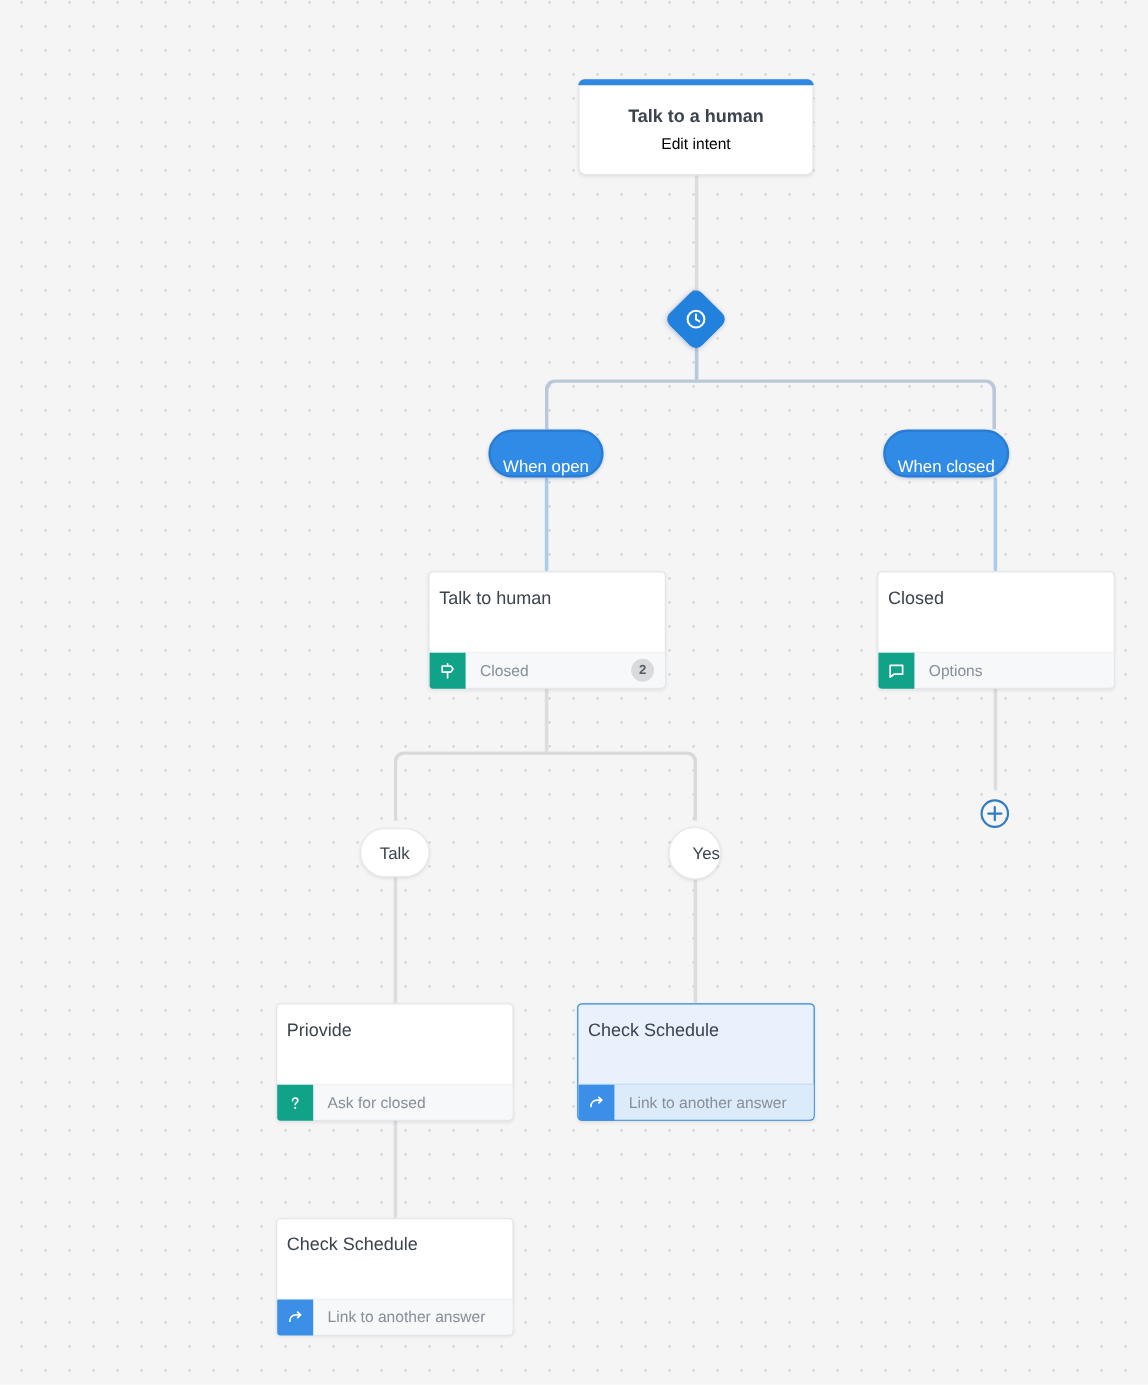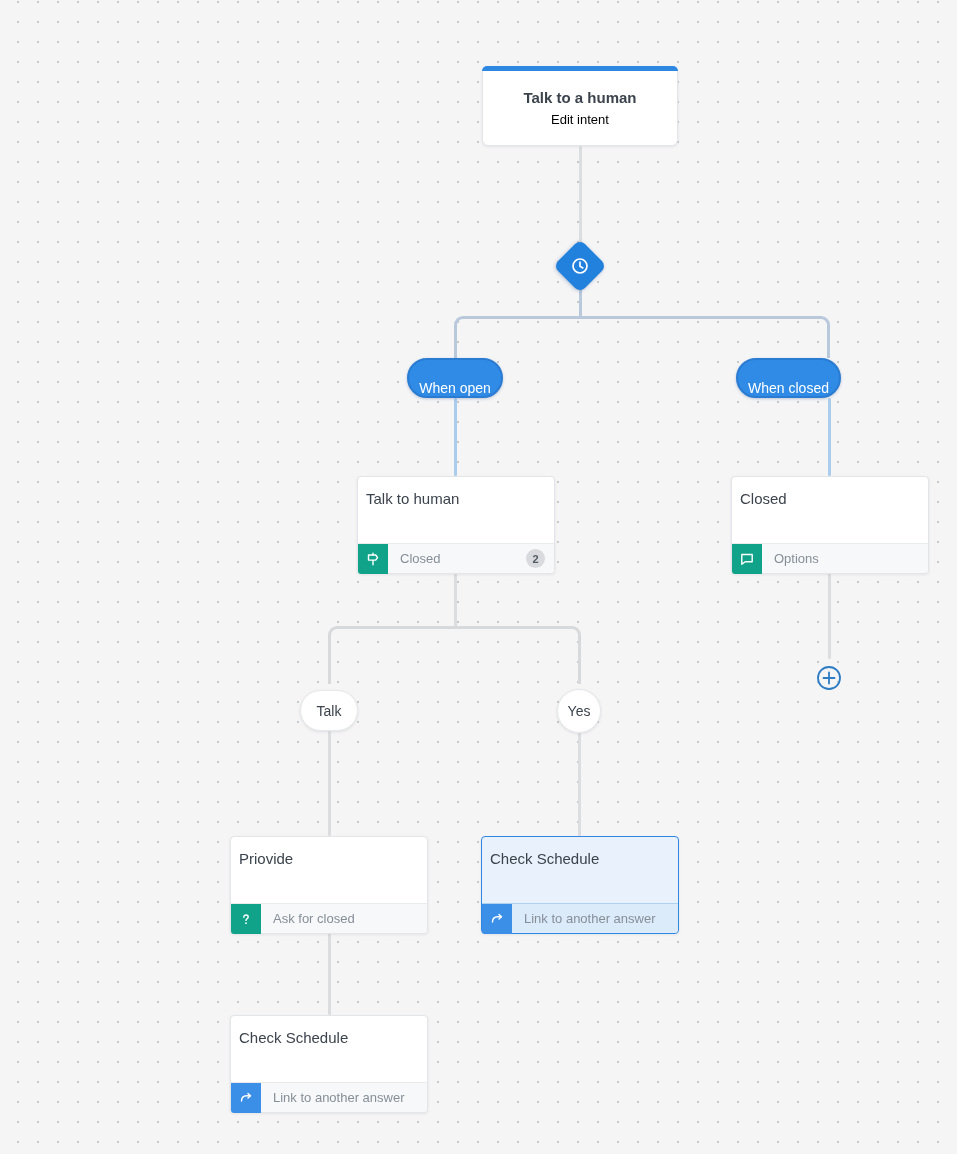--- a/index.html
+++ b/index.html
@@ -154,21 +154,21 @@
   <div class="add-btn">
     <svg width="26" height="26" viewBox="0 0 26 26" fill="none">
       <circle cx="13" cy="13" r="11" stroke="#2e7cc4" stroke-width="1.8"></circle>
       <path d="M13 7.5v11M7.5 13h11" stroke="#2e7cc4" stroke-width="1.8" stroke-linecap="round"></path>
     </svg>
   </div>
 
   <div class="ans-pill" style="left:300px; top:690px; width:58px; height:41px; border-radius:21px;">
     <span>Talk</span>
   </div>
-  <div class="ans-pill" style="left:557px; top:689px; width:44px; height:44px; border-radius:50%;">
+  <div class="ans-pill" style="left:557px; top:689px; width:44px; height:44px; border-radius:50%;justify-content:flex-end;">
     <span>Yes</span>
   </div>
 
   <div class="node-card" style="left:230px; top:836px;">
     <div class="node-body">Priovide</div>
     <div class="node-footer">
       <div class="footer-icon icon-teal">
         <svg width="16" height="16" viewBox="0 0 16 16" fill="none">
           <path d="M5.8 6.2c0-1.3 1-2.2 2.2-2.2s2.2.9 2.2 2.1c0 1.6-2.2 1.8-2.2 3.3" stroke="#ffffff" stroke-width="1.4" stroke-linecap="round"></path>
           <circle cx="8" cy="12.2" r="0.9" fill="#ffffff"></circle>

